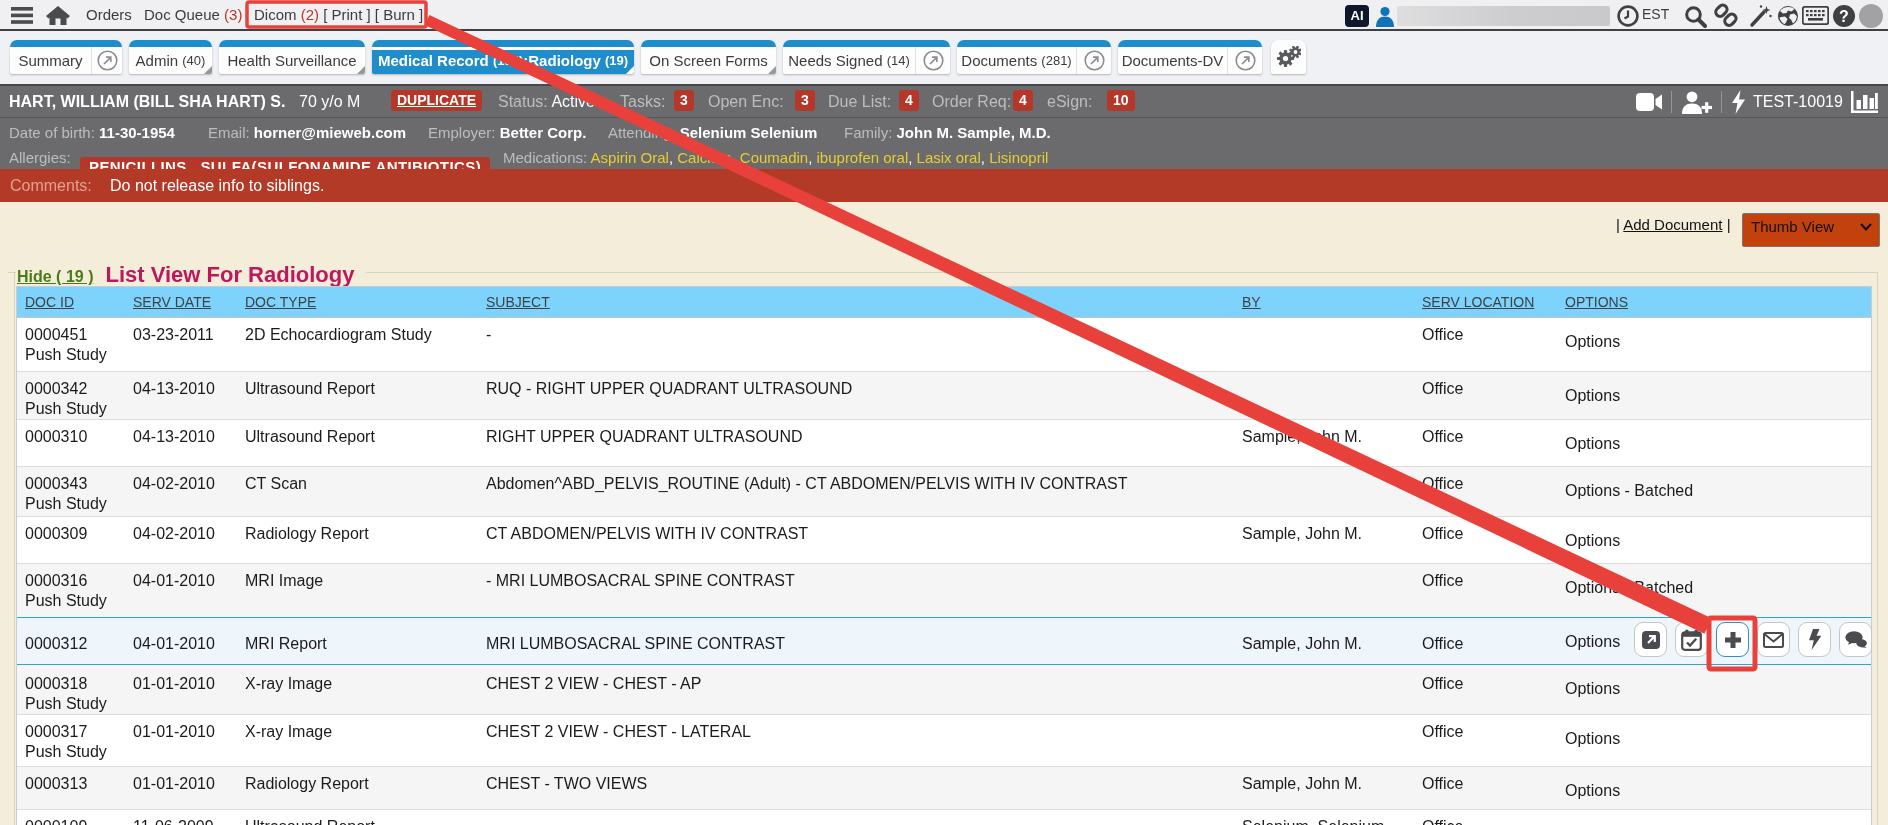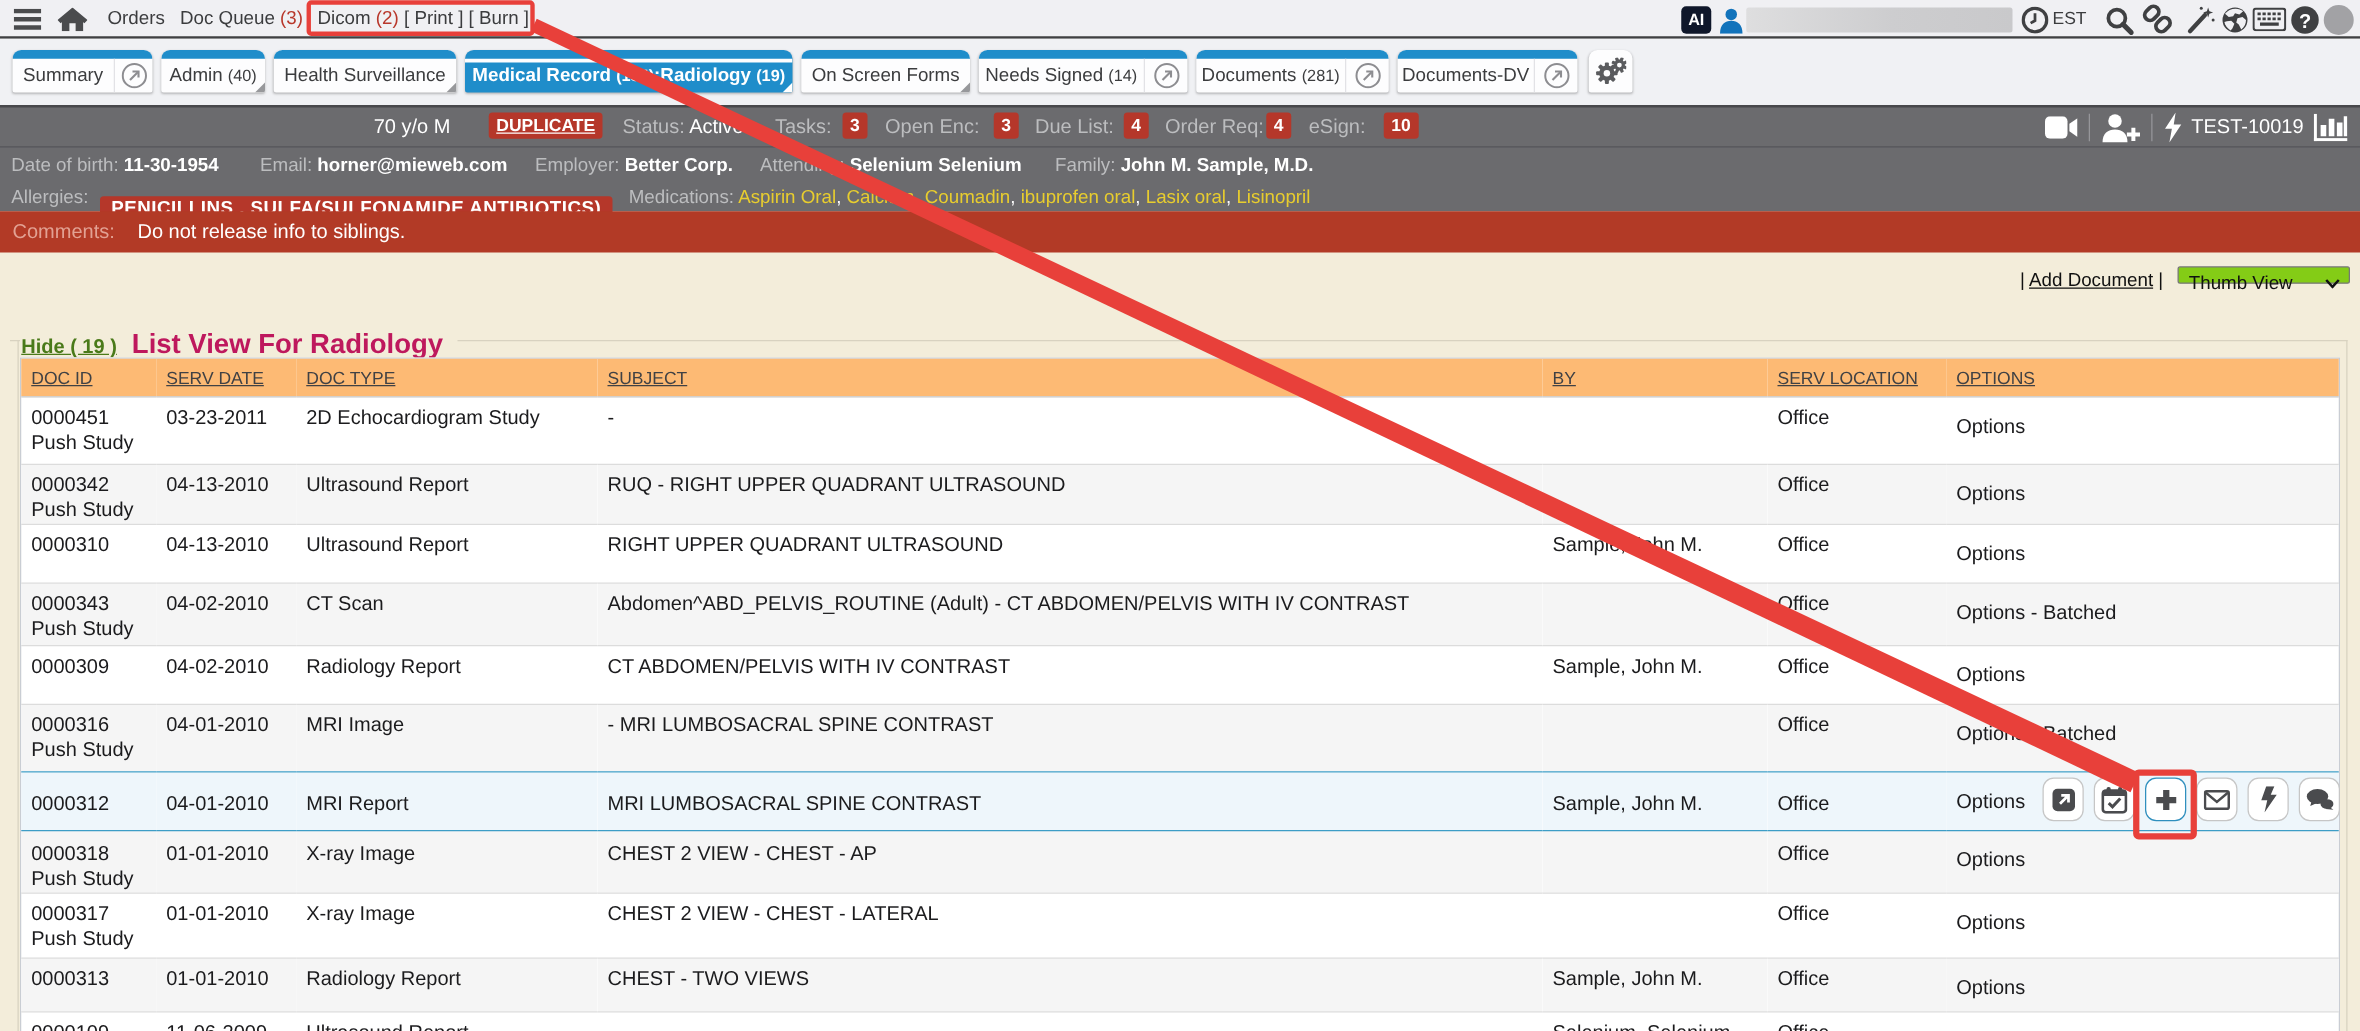--- a/index.html
+++ b/index.html
@@ -41,21 +41,21 @@
 
 #addrow { position:absolute; top:213px; left:0; width:1888px; height:27px; font-size:15px; color:#111; }
 #legend { position:absolute; top:262px; left:17px; white-space:nowrap; }
 #legend a { color:#4a7a1a; font-weight:bold; font-size:16px; text-decoration:underline; }
 #legend span.h { color:#be185d; font-weight:bold; font-size:22px; margin-left:8px; }
 .fsline { position:absolute; background:#d8d2c0; height:1px; }
 
 
 #tbl { position:absolute; left:16px; top:286px; width:1856px; border:1px solid #c9cdd3; background:#fff; }
 table { border-collapse:collapse; width:100%; table-layout:fixed; font-size:16px; color:#1b1b1d; }
-th { padding-left:8px; background:#fdba74; font-weight:normal; font-size:14px; color:#404144; text-align:left; text-decoration:underline; height:30px; vertical-align:middle; border-bottom:1px solid #c6c6c6; }
+th { padding-left:8px; background:#7dd3fc; font-weight:normal; font-size:14px; color:#404144; text-align:left; text-decoration:underline; height:30px; vertical-align:middle; border-bottom:1px solid #c6c6c6; }
 td { padding-left:8px; vertical-align:top; padding-top:7px; line-height:20px; overflow:hidden; white-space:nowrap; }
 tr.alt td { background:#f5f5f5; }
 tr.sep td { border-top:1px solid #dcdcdc; }
 tr.sel td { background:#eef6fb; border-top:1px solid #3d9dc6; border-bottom:1px solid #3d9dc6; padding-top:16px; }
 td.opt { padding-top:14px !important; }
 tr.p8 td { padding-top:9px; }
 .ibtn { display:inline-flex; width:33px; height:35px; border:1px solid #c6c6c6; border-radius:9px; background:#fff; align-items:center; justify-content:center; vertical-align:middle; }
 .ibtn.plus { border:1px solid #2f8fbe; }
 
 
@@ -223,20 +223,21 @@
             <rect x="-1.3" y="-6.4" width="2.6" height="3.4" rx="0.7" transform="rotate(292)"></rect>
             <rect x="-1.3" y="-6.4" width="2.6" height="3.4" rx="0.7" transform="rotate(337)"></rect>
           </g>
           <circle cx="19.5" cy="6" r="1.9" fill="#fdfdfe"></circle>
         </svg>
       </div>
   </div>
 </div>
 <div id="pbar">
   <div class="row" id="prow1">
+    <span class="abs" style="left:9px;font-weight:bold;">HART, WILLIAM (BILL SHA HART) S.</span>
     <span class="abs" style="left:299px;">70 y/o M</span>
     <span class="abs" style="left:391px;top:4px;">
         <span class="badge" style="text-decoration:underline;">DUPLICATE</span>
       </span>
     <span class="abs" style="left:498px;"><span class="plabel">Status:</span> Active</span>
     <span class="abs" style="left:620px;"><span class="plabel">Tasks:</span></span>
     <span class="abs" style="left:674px;top:4px;">
         <span class="badge">3</span>
       </span>
     <span class="abs" style="left:708px;"><span class="plabel">Open Enc:</span></span>
@@ -299,21 +300,21 @@
     <span class="abs" style="left:503px;"><span class="plabel">Medications:</span> <span class="medlink">Aspirin Oral</span>, <span class="medlink">Calcium</span>, <span class="medlink">Coumadin</span>, <span class="medlink">ibuprofen oral</span>, <span class="medlink">Lasix oral</span>, <span class="medlink">Lisinopril</span></span>
   </div>
 </div>
 <div id="redbar">
     <span class="abs" style="left:10px;color:#e2a193;">Comments:</span>
     <span class="abs" style="left:110px;">Do not release info to siblings.</span>
   </div>
 
 <div id="addrow">
   <span class="abs" style="left:1616px;top:3px;">| <a style="color:#111;text-decoration:underline;">Add Document</a> |</span>
-  <div class="abs" style="left:1742px;top:0;width:138px;height:14px;background:#84cc16;border:1px solid #767676;border-radius:2px;">
+  <div class="abs" style="left:1742px;top:0;width:138px;height:34px;background:#c2410c;border:1px solid #767676;border-radius:2px;">
     <span class="abs" style="left:8px;top:4px;font-size:15px;color:#111;">Thumb View</span>
     <svg class="abs" style="right:7px;top:9px;" width="12" height="8" viewBox="0 0 12 8">
         <path d="M1 1 L6 6.5 L11 1" fill="none" stroke="#111" stroke-width="2"></path>
       </svg>
   </div>
 </div>
 <div id="legend"><a>Hide ( 19 )</a><span class="h" style="margin-left:12px;">List View For Radiology</span></div>
 <div class="fsline" style="left:8px; top:272px; width:8px;"></div>
 <div class="fsline" style="left:366px; top:272px; width:1512px;"></div>
 <div class="fsline" style="left:14px; top:272px; width:1px; height:553px;"></div>

